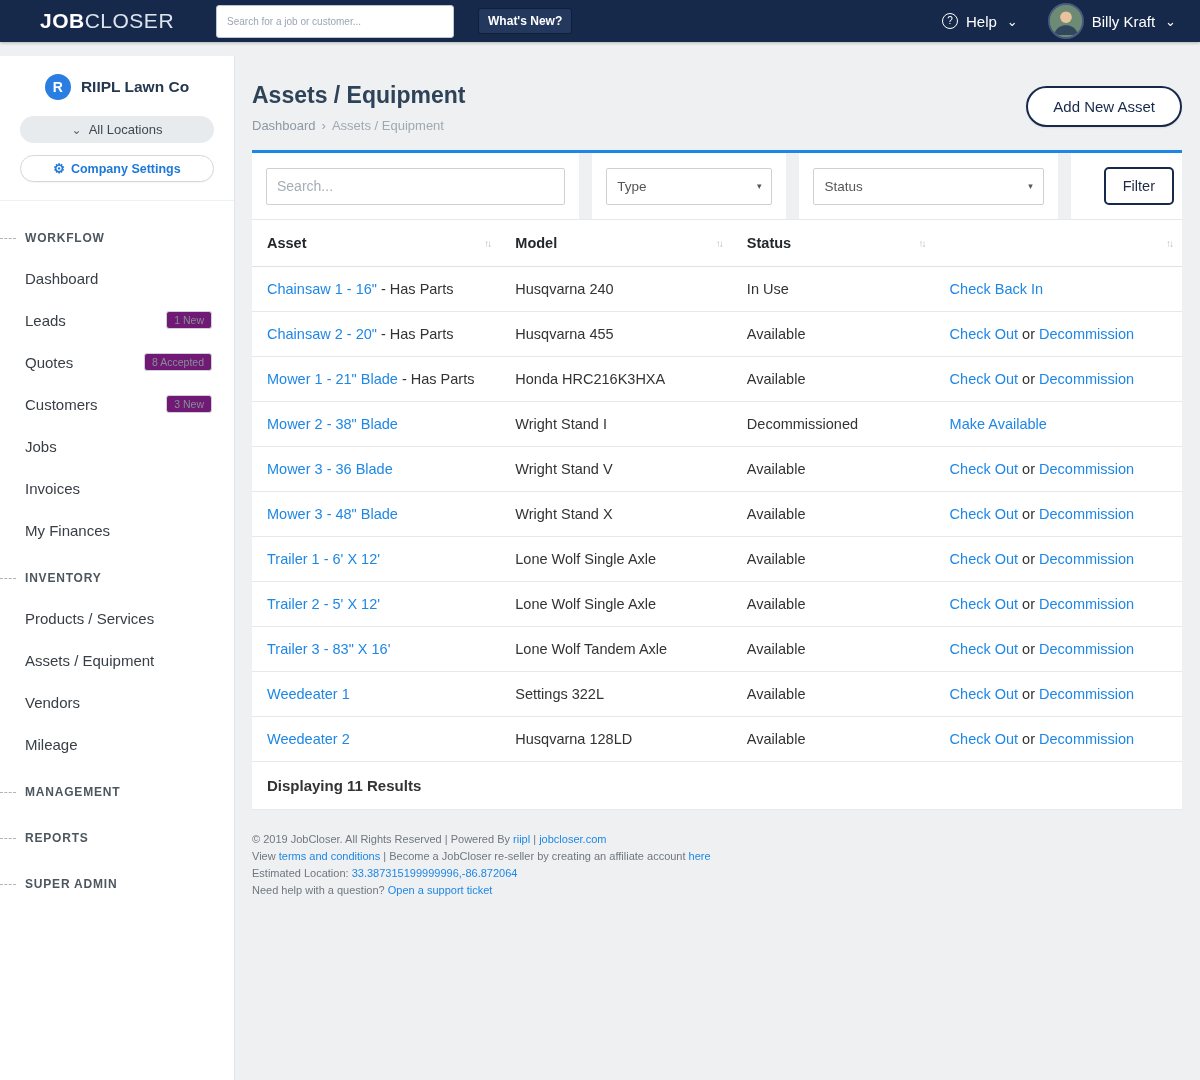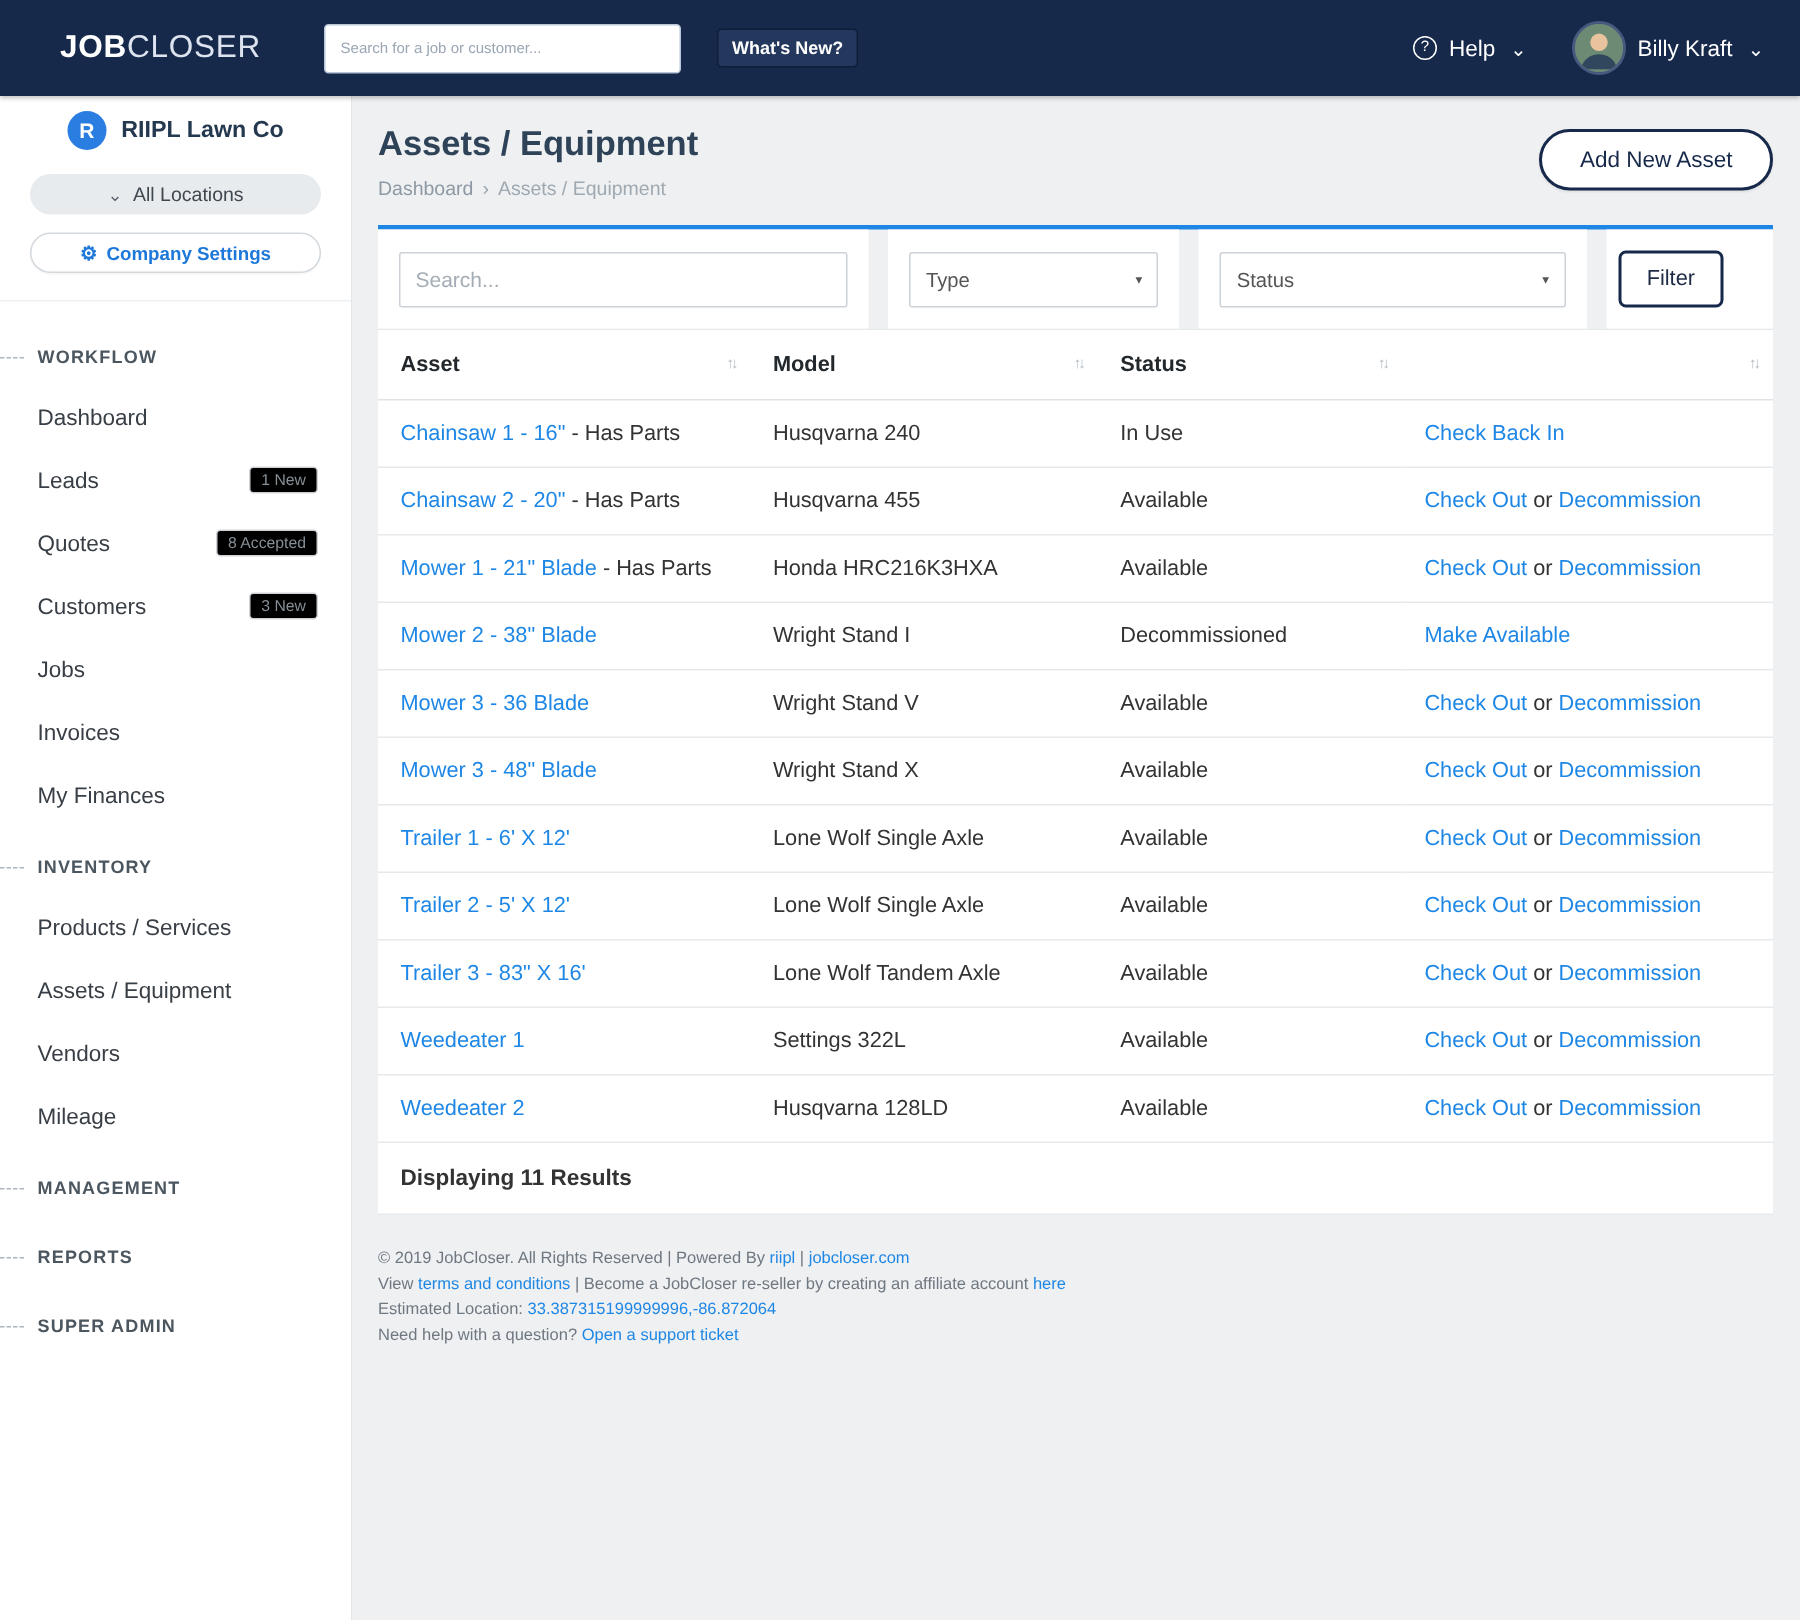--- a/index.html
+++ b/index.html
@@ -8,21 +8,21 @@
     font-family:"Liberation Sans", sans-serif;
     background:#eef0f2;
     overflow:hidden;
     position:relative;
     color:#333;
   }
   a { text-decoration:none; }
 
   
   .topbar {
-    position:absolute; top:0; left:0; right:0; height:64px;
+    position:absolute; top:0; left:0; right:0; height:42px;
     background:#17294b;
     display:flex; align-items:center;
     padding:0 24px 0 40px;
     z-index:5;
     box-shadow:0 1px 3px rgba(0,0,0,.25);
   }
   .logo { color:#fff; font-size:21px; letter-spacing:.5px; cursor:pointer; white-space:nowrap; }
   .logo b { font-weight:700; }
   .logo .light { font-weight:300; color:#dde4ef; }
   .top-search {
@@ -80,21 +80,21 @@
   .gear { font-size:13px; color:#1e78d9; }
   .nav { padding-top:10px; }
   .nav-section { display:flex; align-items:center; height:38px; margin-top:8px; cursor:pointer; }
   .dash { width:16px; border-top:1px dashed #aeb6bd; margin-right:9px; flex:none; }
   .sec-label { font-size:12px; font-weight:700; color:#4c565f; letter-spacing:.8px; }
   .nav-item {
     display:flex; align-items:center; justify-content:space-between;
     height:42px; padding:0 22px 0 25px; font-size:15px; color:#383e45; cursor:pointer;
   }
   .nav-badge {
-    font-size:10.5px; color:#878f96; border:1px solid #cfd3d7; background:#000000;
+    font-size:10.5px; color:#878f96; border:1px solid #cfd3d7; background:#701a75;
     padding:2px 7px; border-radius:3px; white-space:nowrap;
   }
 
   
   .main {
     position:absolute; top:56px; left:235px; right:0; bottom:0;
     padding:26px 18px 0 17px; overflow:hidden; background:#eef0f2;
   }
   .page-head { display:flex; justify-content:space-between; align-items:flex-start; }
   .page-title { font-size:23px; color:#2e4258; font-weight:600; }
@@ -108,21 +108,21 @@
     font-family:"Liberation Sans", sans-serif; box-shadow:0 1px 2px rgba(0,0,0,.08);
     margin-top:4px;
   }
 
   .card { margin-top:17px; border-top:3px solid #1e87e5; }
   .filter-row { display:flex; gap:13px; }
   .filter-cell { background:#fff; height:66px; display:flex; align-items:center; padding:0 14px; }
   .fc-search { width:336px; }
   .fc-type { width:199px; }
   .fc-status { width:265px; }
-  .fc-filter { width:114px; justify-content:flex-start; padding:0 8px; }
+  .fc-filter { width:114px; justify-content:flex-end; padding:0 8px; }
   .search-input {
     flex:1; height:37px; border:1px solid #ccd2d8; border-radius:2px;
     padding:0 10px; font-size:14px; color:#333; outline:none;
     font-family:"Liberation Sans", sans-serif;
   }
   .search-input::placeholder { color:#a4adb5; }
   .select {
     flex:1; height:37px; border:1px solid #ccd2d8; border-radius:2px;
     display:flex; align-items:center; justify-content:space-between;
     padding:0 10px; font-size:13.5px; color:#555; background:#fff; cursor:pointer;

